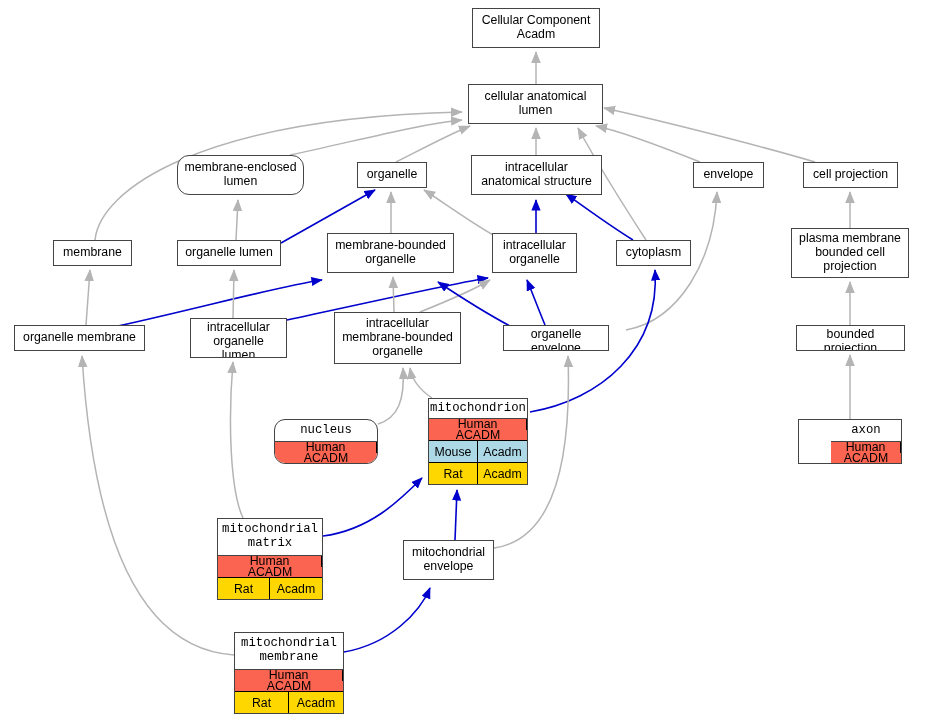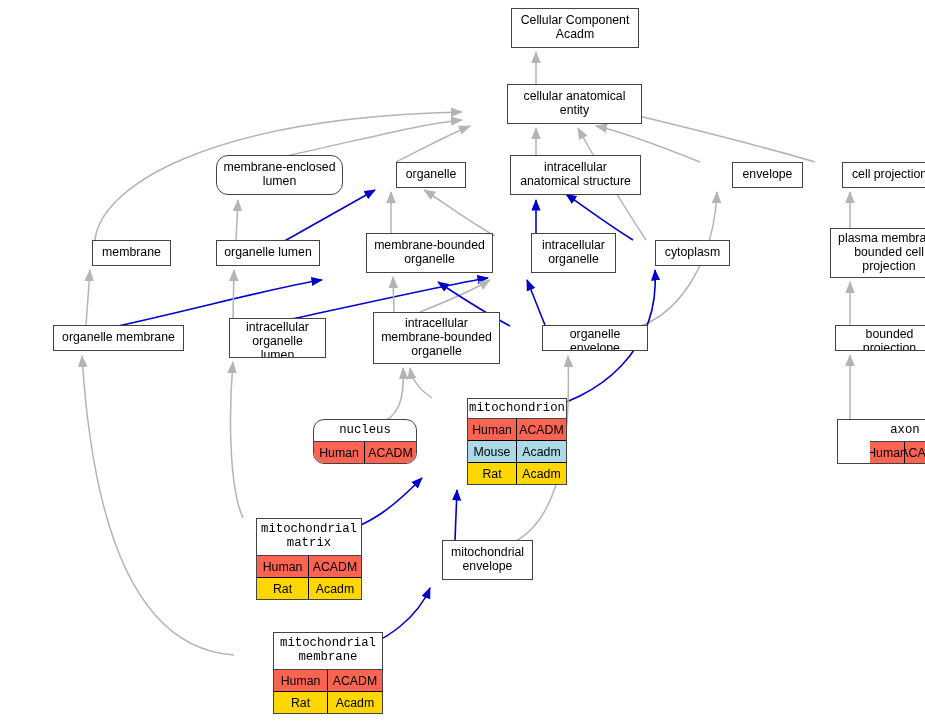--- a/index.html
+++ b/index.html
@@ -11,41 +11,40 @@
   #graph{position:absolute;left:0;top:0;width:925px;height:725px;}
   #edges{position:absolute;left:0;top:0;width:925px;height:725px;pointer-events:none;}
 
   .node{
     position:absolute;
     box-sizing:border-box;
     border:1.6px solid #444444;
     background:#ffffff;
     display:flex;flex-direction:column;
     overflow:hidden;
-    margin-left:39px;
   }
   .node .title{
     flex:1 1 auto;
     display:flex;align-items:center;justify-content:center;
     text-align:center;
     font-size:12.3px;
     color:#000000;
     line-height:1.12;
     padding:2px 5px;
     box-sizing:border-box;
     white-space:pre-line;
   }
   .node.has-rows .title{border-bottom:1.6px solid #444444;font-family:Liberation Mono, monospace;}
   .rows{display:flex;flex-direction:column;}
   .row{
     display:flex;
     border-top:1.2px solid #000000;
     height:21px;
   }
-  .rows .row:first-child{border-top:none;}
+  .rows .row:first-child{border-top:none;flex-direction:column;}
   .cell{
     flex:1 1 50%;
     display:flex;align-items:center;justify-content:center;
     font-size:12.3px;color:#000000;
     box-sizing:border-box;
     overflow:hidden;
   }
   .cell.left{border-right:1.2px solid #000000;}
 </style>
 </head>
@@ -99,21 +98,21 @@
         <path d="M344,652 C390,644 420,612 430,588" fill="none" stroke="#0000cc" stroke-width="1.6" marker-end="url(#arrow-partof)"></path>
       </g>
   </svg>
   <div id="node-layer">
       <div class="node" style="left: 472px; top: 8px; width: 128px; height: 40px;">
         <div class="title">Cellular Component
 Acadm</div>
       </div>
       <div class="node" style="left: 468px; top: 84px; width: 135px; height: 40px;">
         <div class="title">cellular anatomical
-entity</div>
+lumen</div>
       </div>
       <div class="node" style="left: 177px; top: 155px; width: 127px; height: 40px; border-radius: 12px;">
         <div class="title">membrane-enclosed
 lumen</div>
       </div>
       <div class="node" style="left: 357px; top: 162px; width: 70px; height: 26px;">
         <div class="title">organelle</div>
       </div>
       <div class="node" style="left: 471px; top: 155px; width: 131px; height: 40px;">
         <div class="title">intracellular

